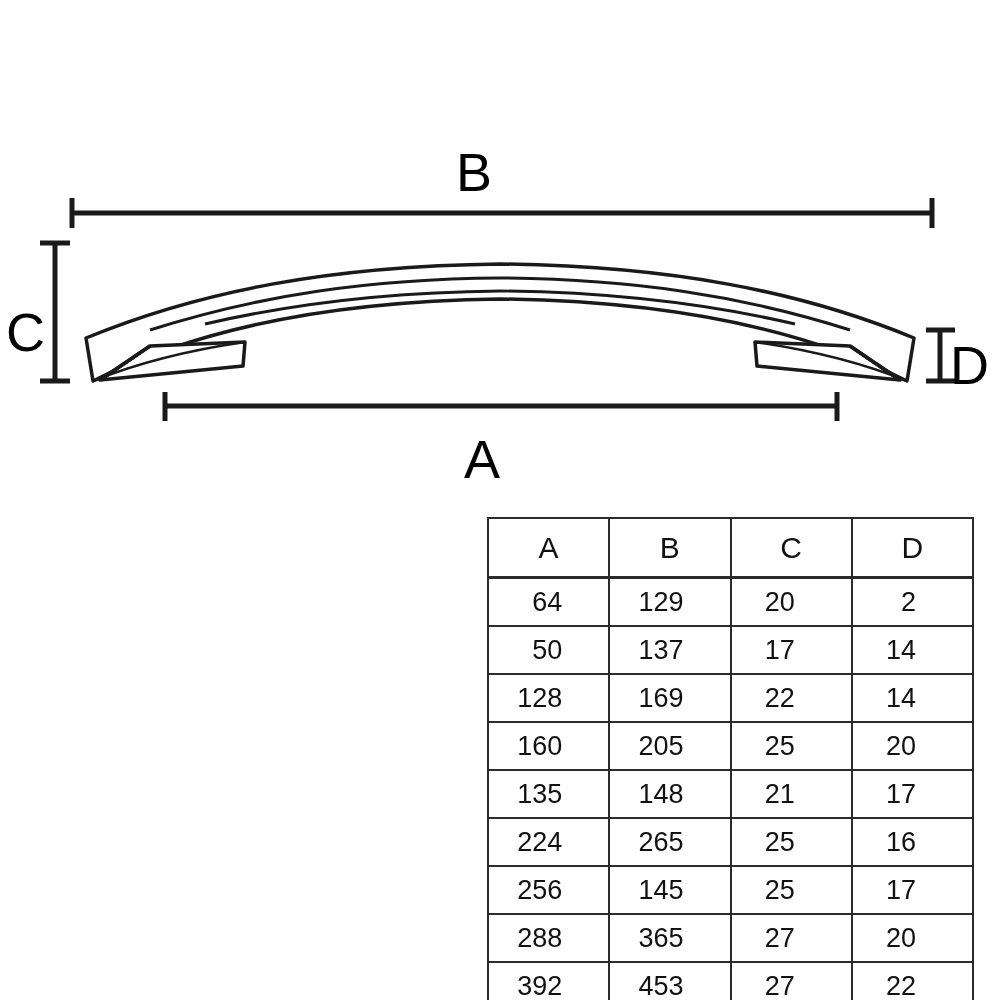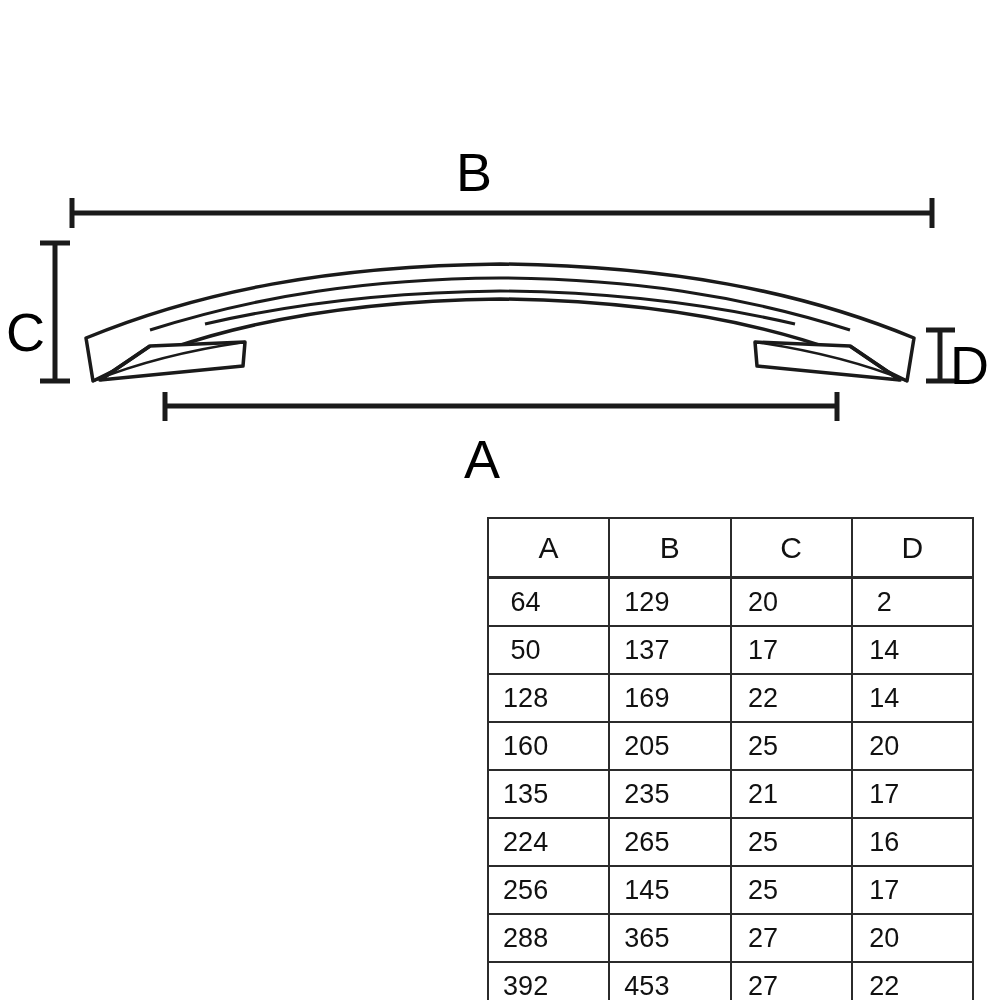--- a/index.html
+++ b/index.html
@@ -68,20 +68,21 @@
   table.spec tr > *:first-child {
     border-left: 2px solid #2b2b2b;
   }
   table.spec thead th {
     border-top: 2px solid #2b2b2b;
     border-bottom: 3px solid #2b2b2b;
     font-size: 30px;
     height: 57px;
   }
   table.spec tbody td {
+    text-align: right;
     padding-right: 46px;
     margin-left: 39px;
   }
   table.spec tbody td:nth-child(3),
   table.spec tbody td:nth-child(4) {
     padding-right: 56px;
   }
   table.spec tbody tr:last-child td {
     border-bottom: 2px solid #2b2b2b;
   }
@@ -195,21 +196,21 @@
           <td>14</td>
         </tr>
         <tr>
           <td>160</td>
           <td>205</td>
           <td>25</td>
           <td>20</td>
         </tr>
         <tr>
           <td>135</td>
-          <td>235</td>
+          <td>148</td>
           <td>21</td>
           <td>17</td>
         </tr>
         <tr>
           <td>224</td>
           <td>265</td>
           <td>25</td>
           <td>16</td>
         </tr>
         <tr>

